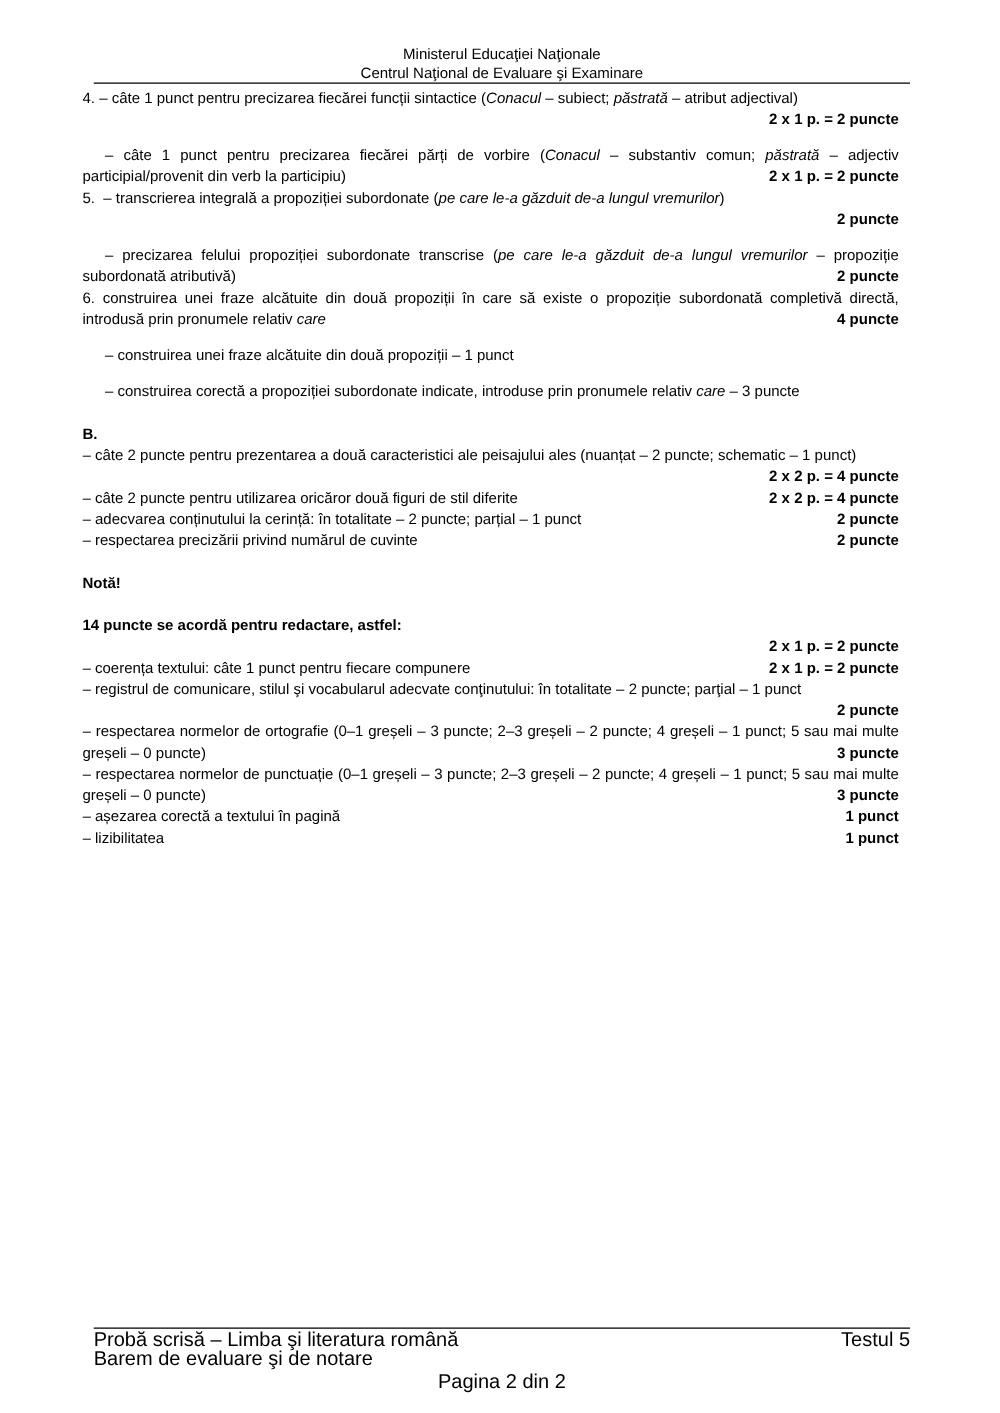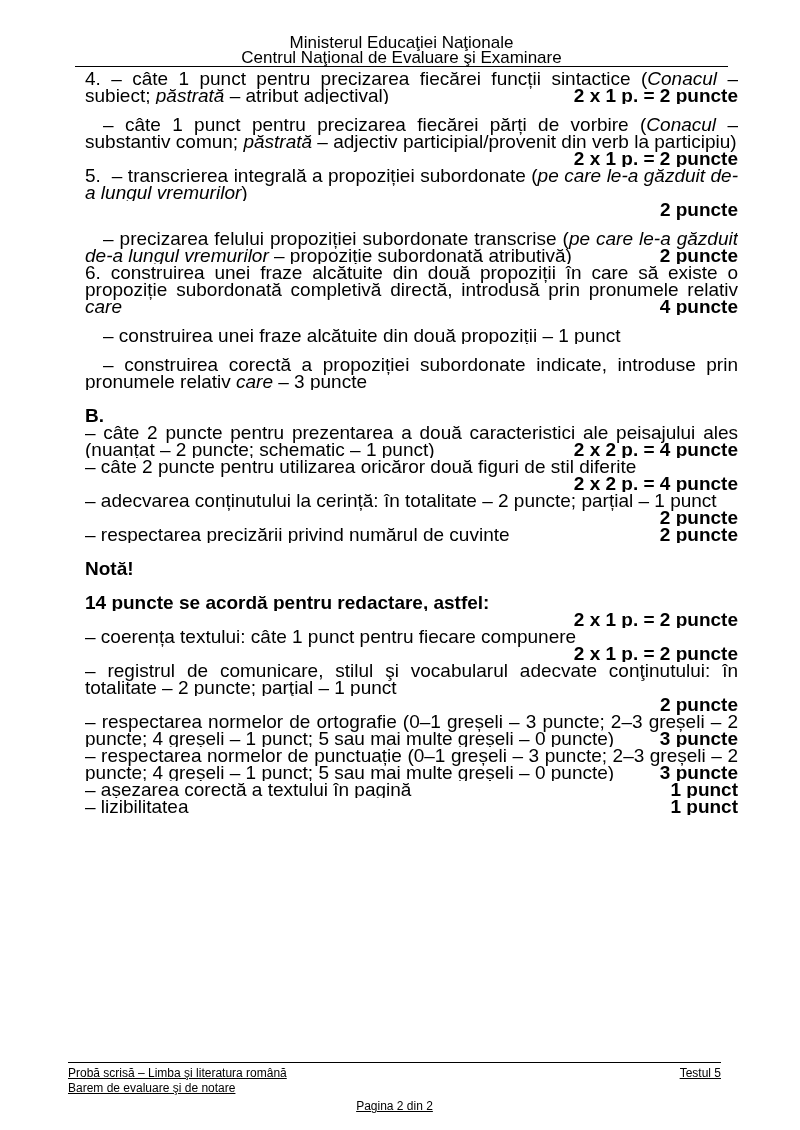--- a/index.html
+++ b/index.html
@@ -15,40 +15,40 @@
     color: #000000;
     font-family: "Liberation Sans", sans-serif;
     overflow: hidden;
   }
   .header {
     position: absolute;
     top: 36px;
     left: 75px;
     width: 653px;
     text-align: center;
-    font-size: 17px;
+    font-size: 12px;
     line-height: 14.5px;
   }
   .rule {
     position: absolute;
     left: 75px;
     width: 653px;
     height: 0;
     border: none;
     border-top: 1.4px solid #000000;
     margin: 0;
   }
   .rule.top { top: 66px; }
   .rule.bottom { top: 0; }
   .doc-body {
     position: absolute;
     top: 70px;
-    left: 85px;
+    left: 66px;
     width: 653px;
-    font-size: 19px;
+    font-size: 12px;
     line-height: 17px;
   }
   .para {
     text-align: justify;
     overflow: hidden; 
   }
   .para.indent { text-indent: 18px; margin-top: 12px; }
   .para.blank { height: 17px; }
   .it { font-style: italic; }
   .bd { font-weight: bold; }
@@ -56,25 +56,24 @@
     float: right;
     font-weight: bold;
   }
   .score-line {
     text-align: right;
     font-weight: bold;
   }
   .footer {
     position: absolute;
     top: 1062px;
-    left: 68px;
+    left: 75px;
     width: 653px;
-    font-size: 12px;
+    font-size: 16px;
     line-height: 14.5px;
-    text-decoration: underline;
   }
   .footer-row {
     display: flex;
     justify-content: space-between;
     align-items: flex-start;
     padding-top: 3px;
   }
   .footer-center {
     text-align: center;
     padding-top: 4px;

